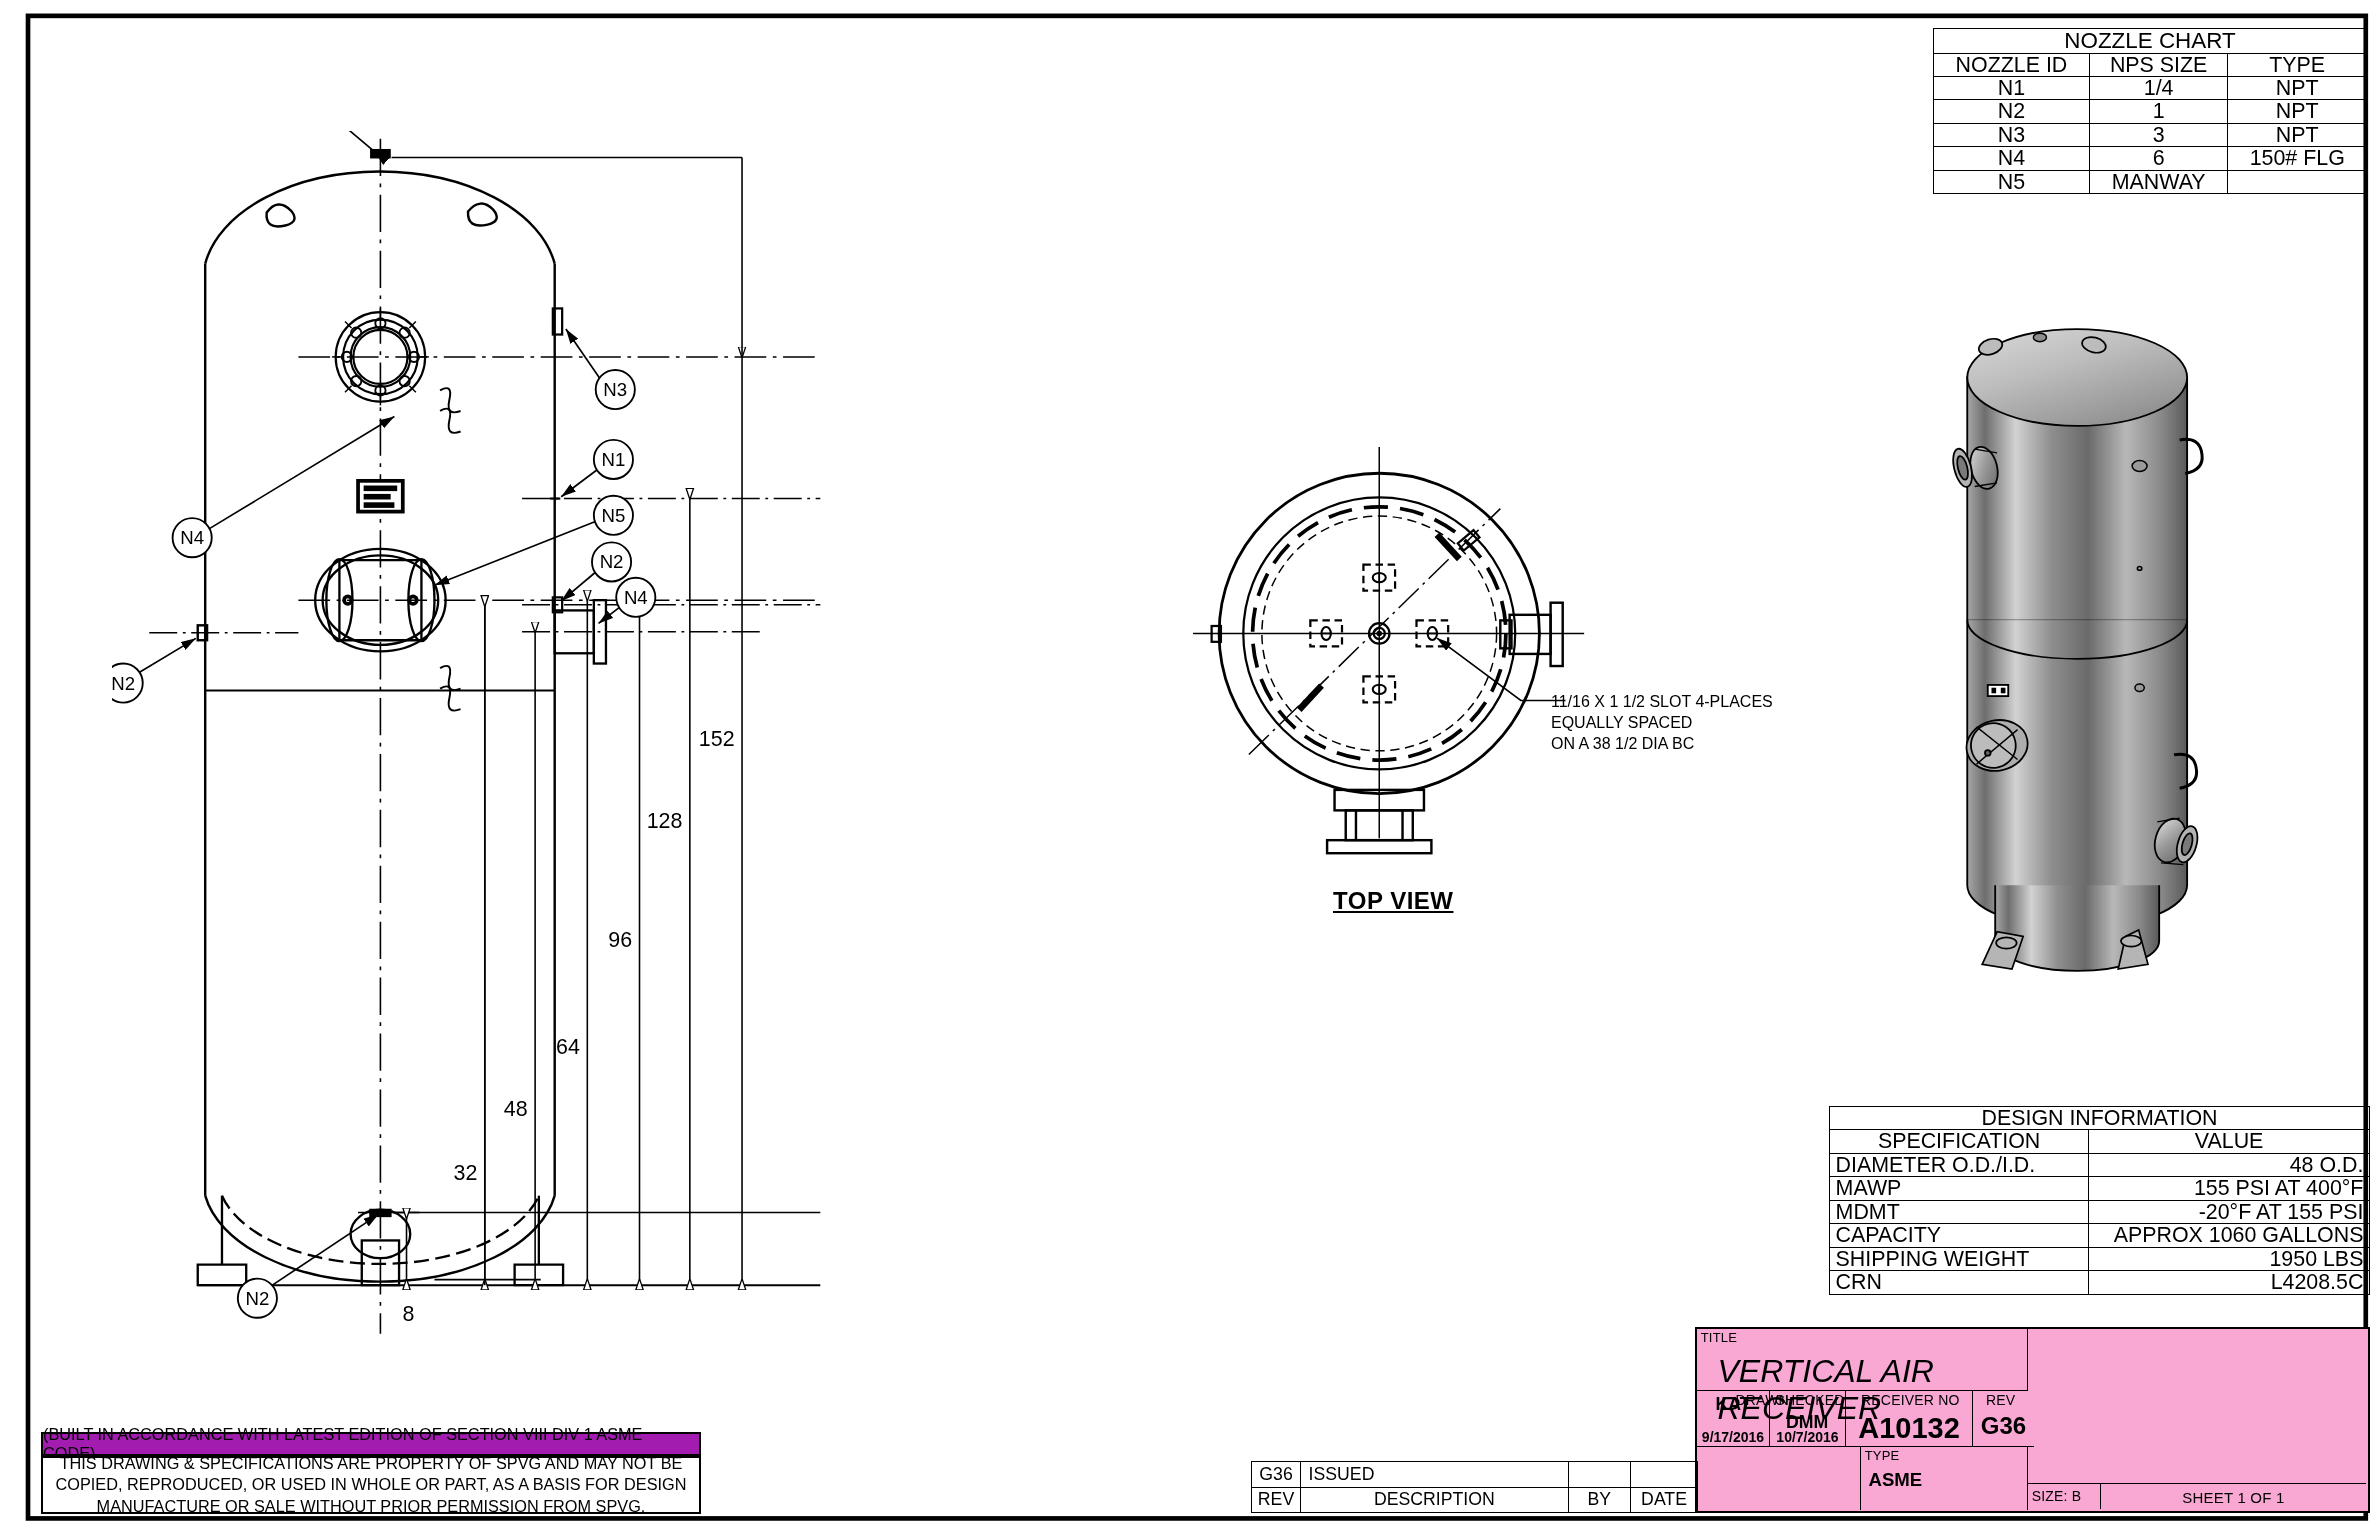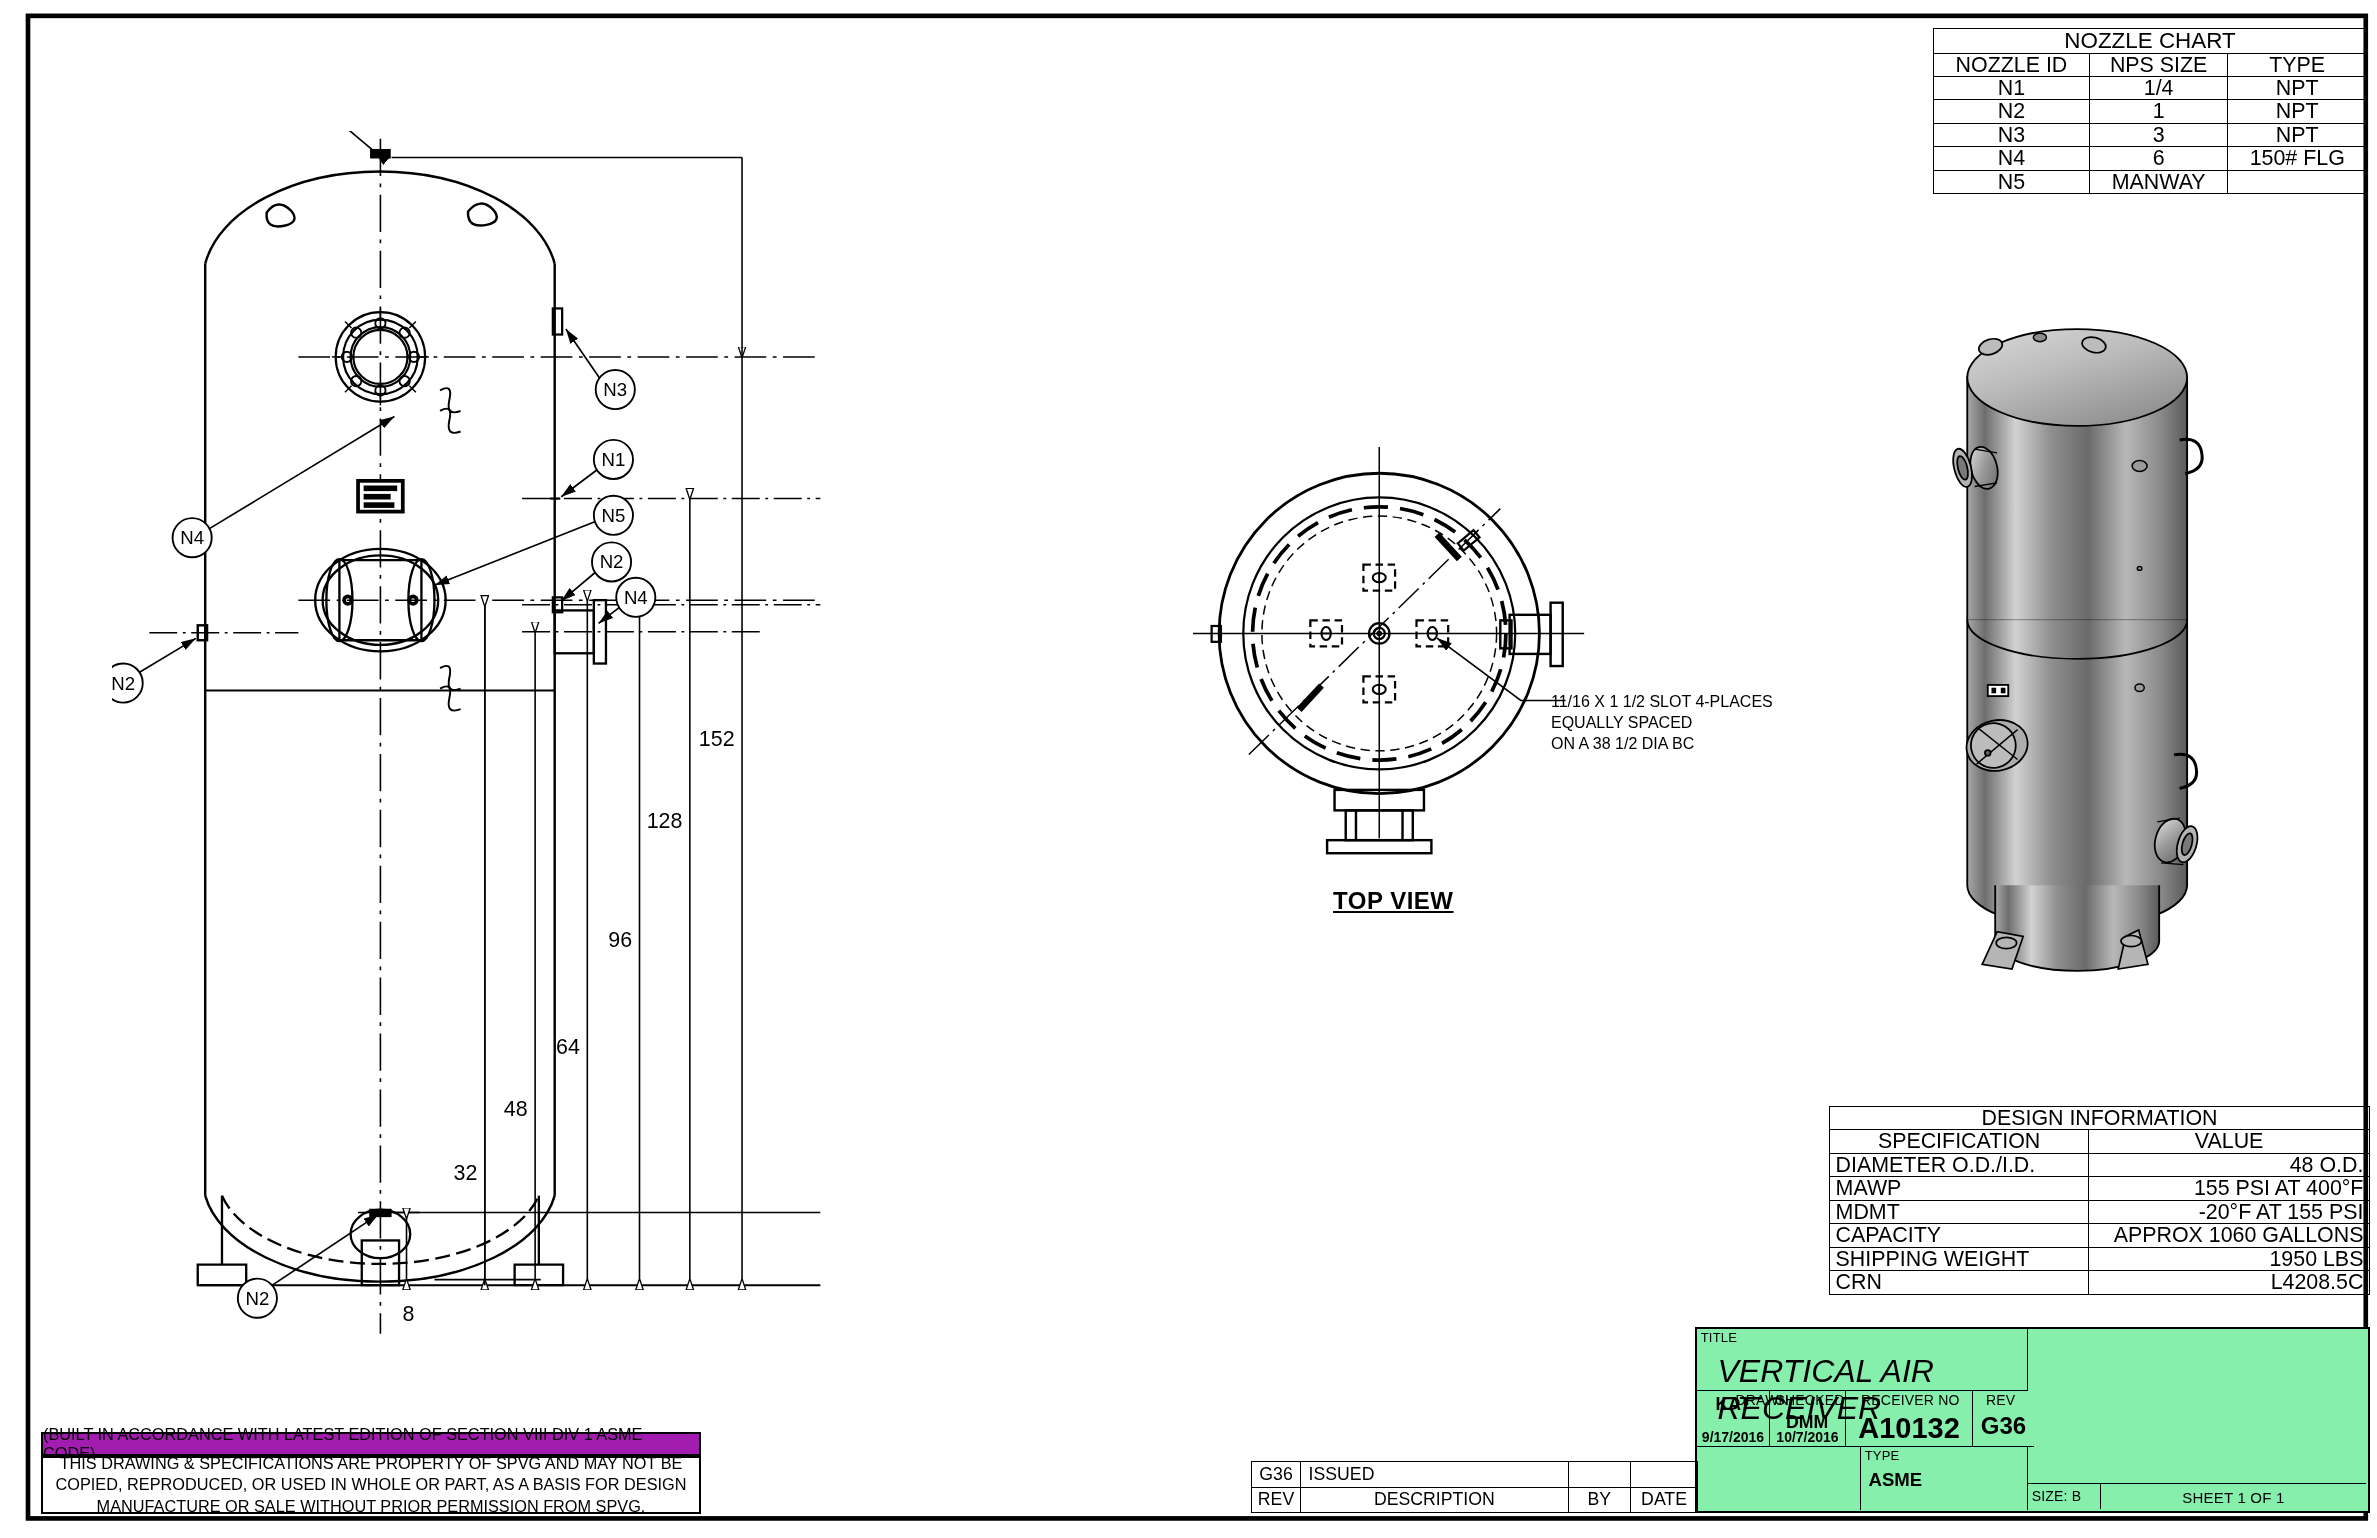--- a/index.html
+++ b/index.html
@@ -14,21 +14,21 @@
   .hdr{text-align:center;}
   
   #nozzle-chart{left:1933px;top:28px;width:434px;height:138px;}
   #nozzle-chart td{height:19.6px;font-size:21.4px;}
   #nozzle-chart .title{font-size:22.4px;}
   
   #design-info{left:1829px;top:1106px;width:541px;height:169px;}
   #design-info td{height:19.6px;font-size:21.4px;}
   
   #title-block{left:1695px;top:1327px;width:675px;height:186px;
-               border:2.8px solid #000;box-sizing:border-box;background:#86efac;}
+               border:2.8px solid #000;box-sizing:border-box;background:#f9a8d4;}
   .tb-row{display:flex;}
   .tb-cell{border-right:1.9px solid #000;border-bottom:1.9px solid #000;box-sizing:border-box;position:relative;}
   .tb-lbl{font-size:13px;position:absolute;left:3.7px;top:0.9px;letter-spacing:0.2px;}
   .tb-val{font-size:28px;position:absolute;left:20.5px;top:20.5px;}
   .tb-val-sm{font-size:17.7px;font-weight:bold;}
   .nob{border-right:none;}
   .nobb{border-bottom:none;}
   
   #rev-block{left:1251px;top:1461px;width:447px;height:52px;}
   #rev-block td{font-size:17.7px;height:22.4px;border:1.9px solid #000;}

